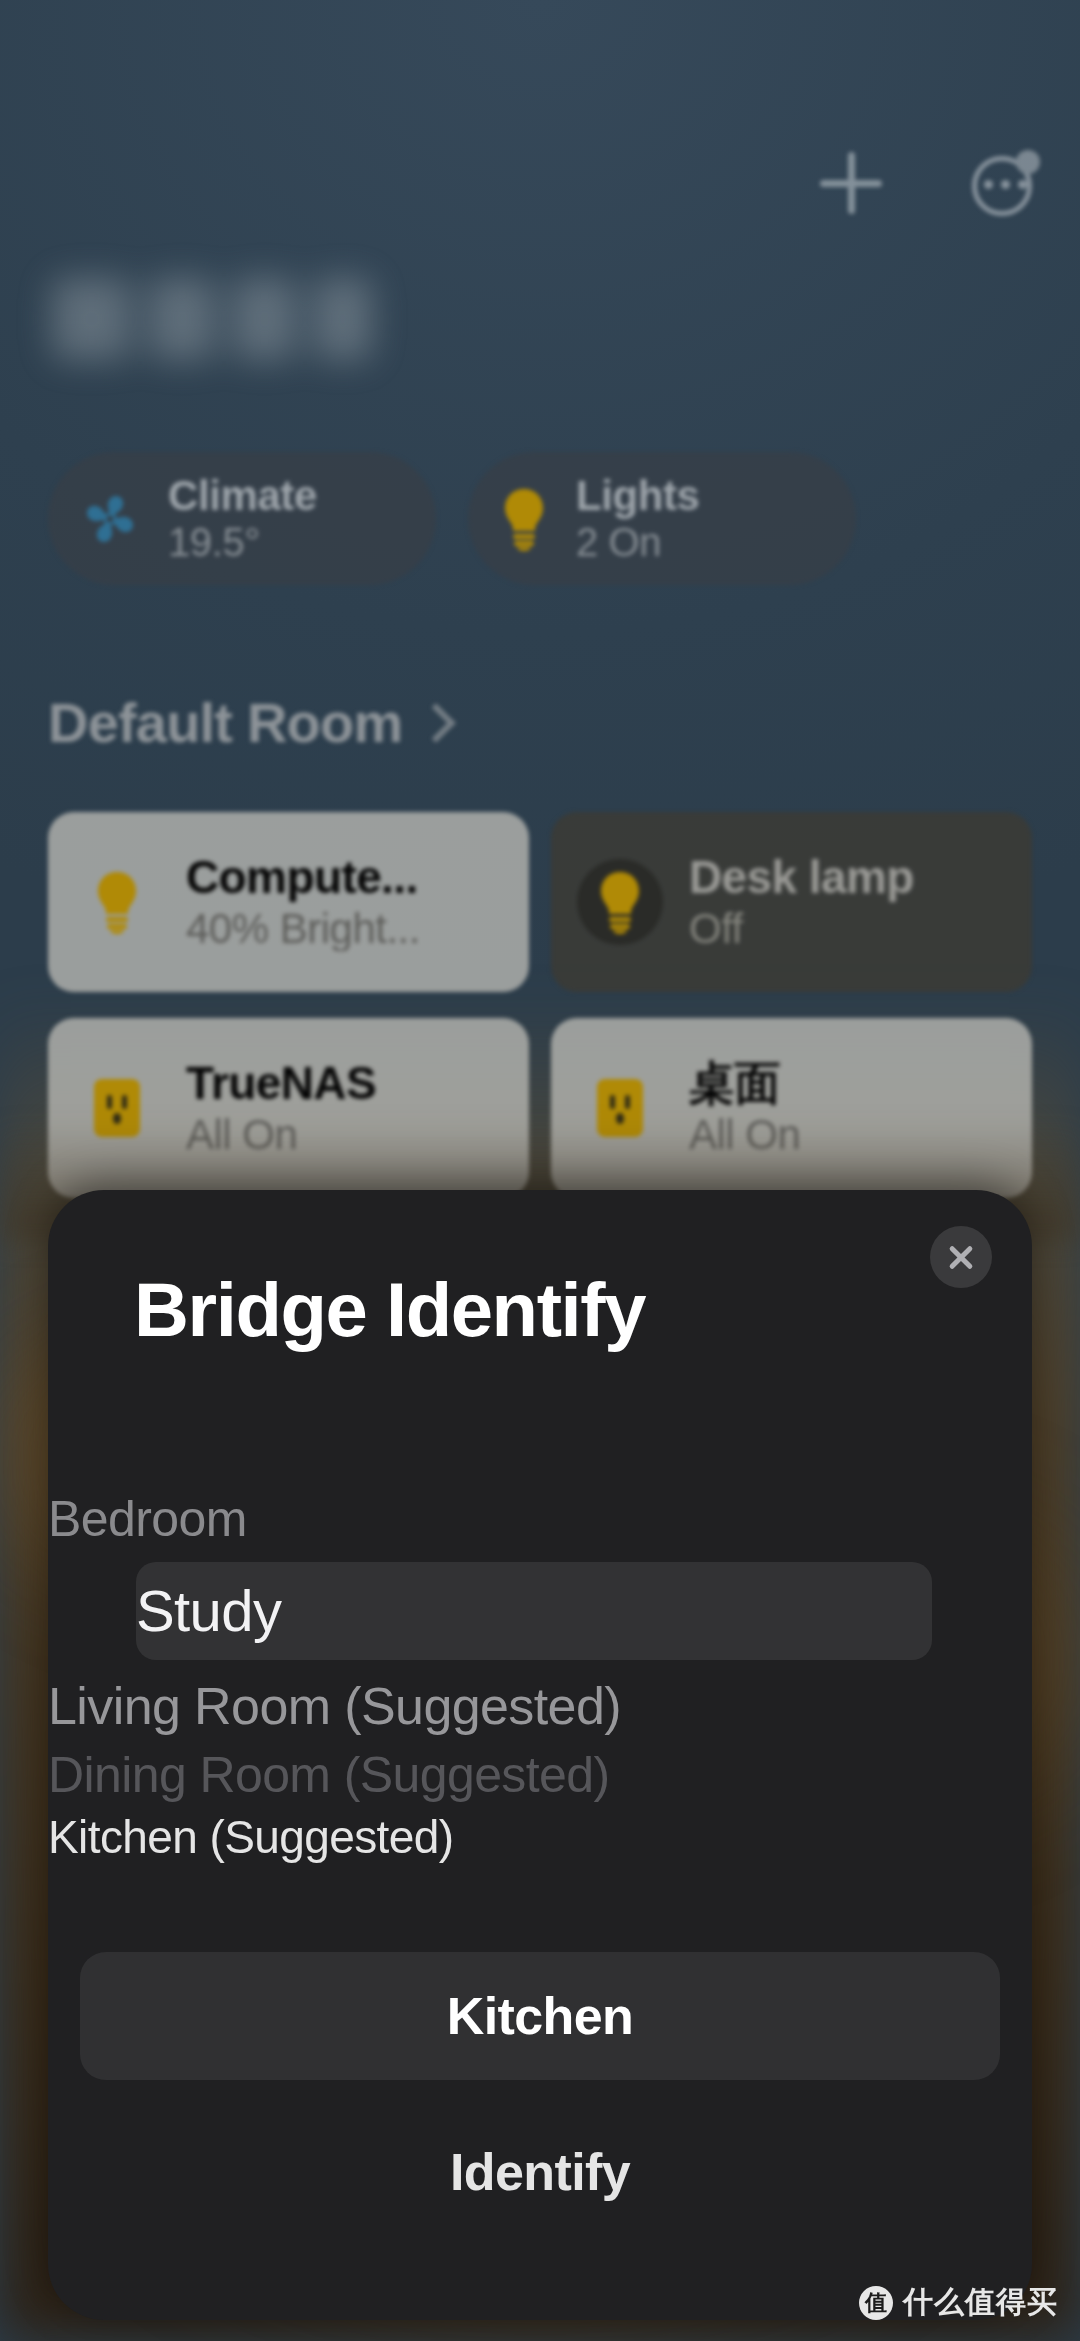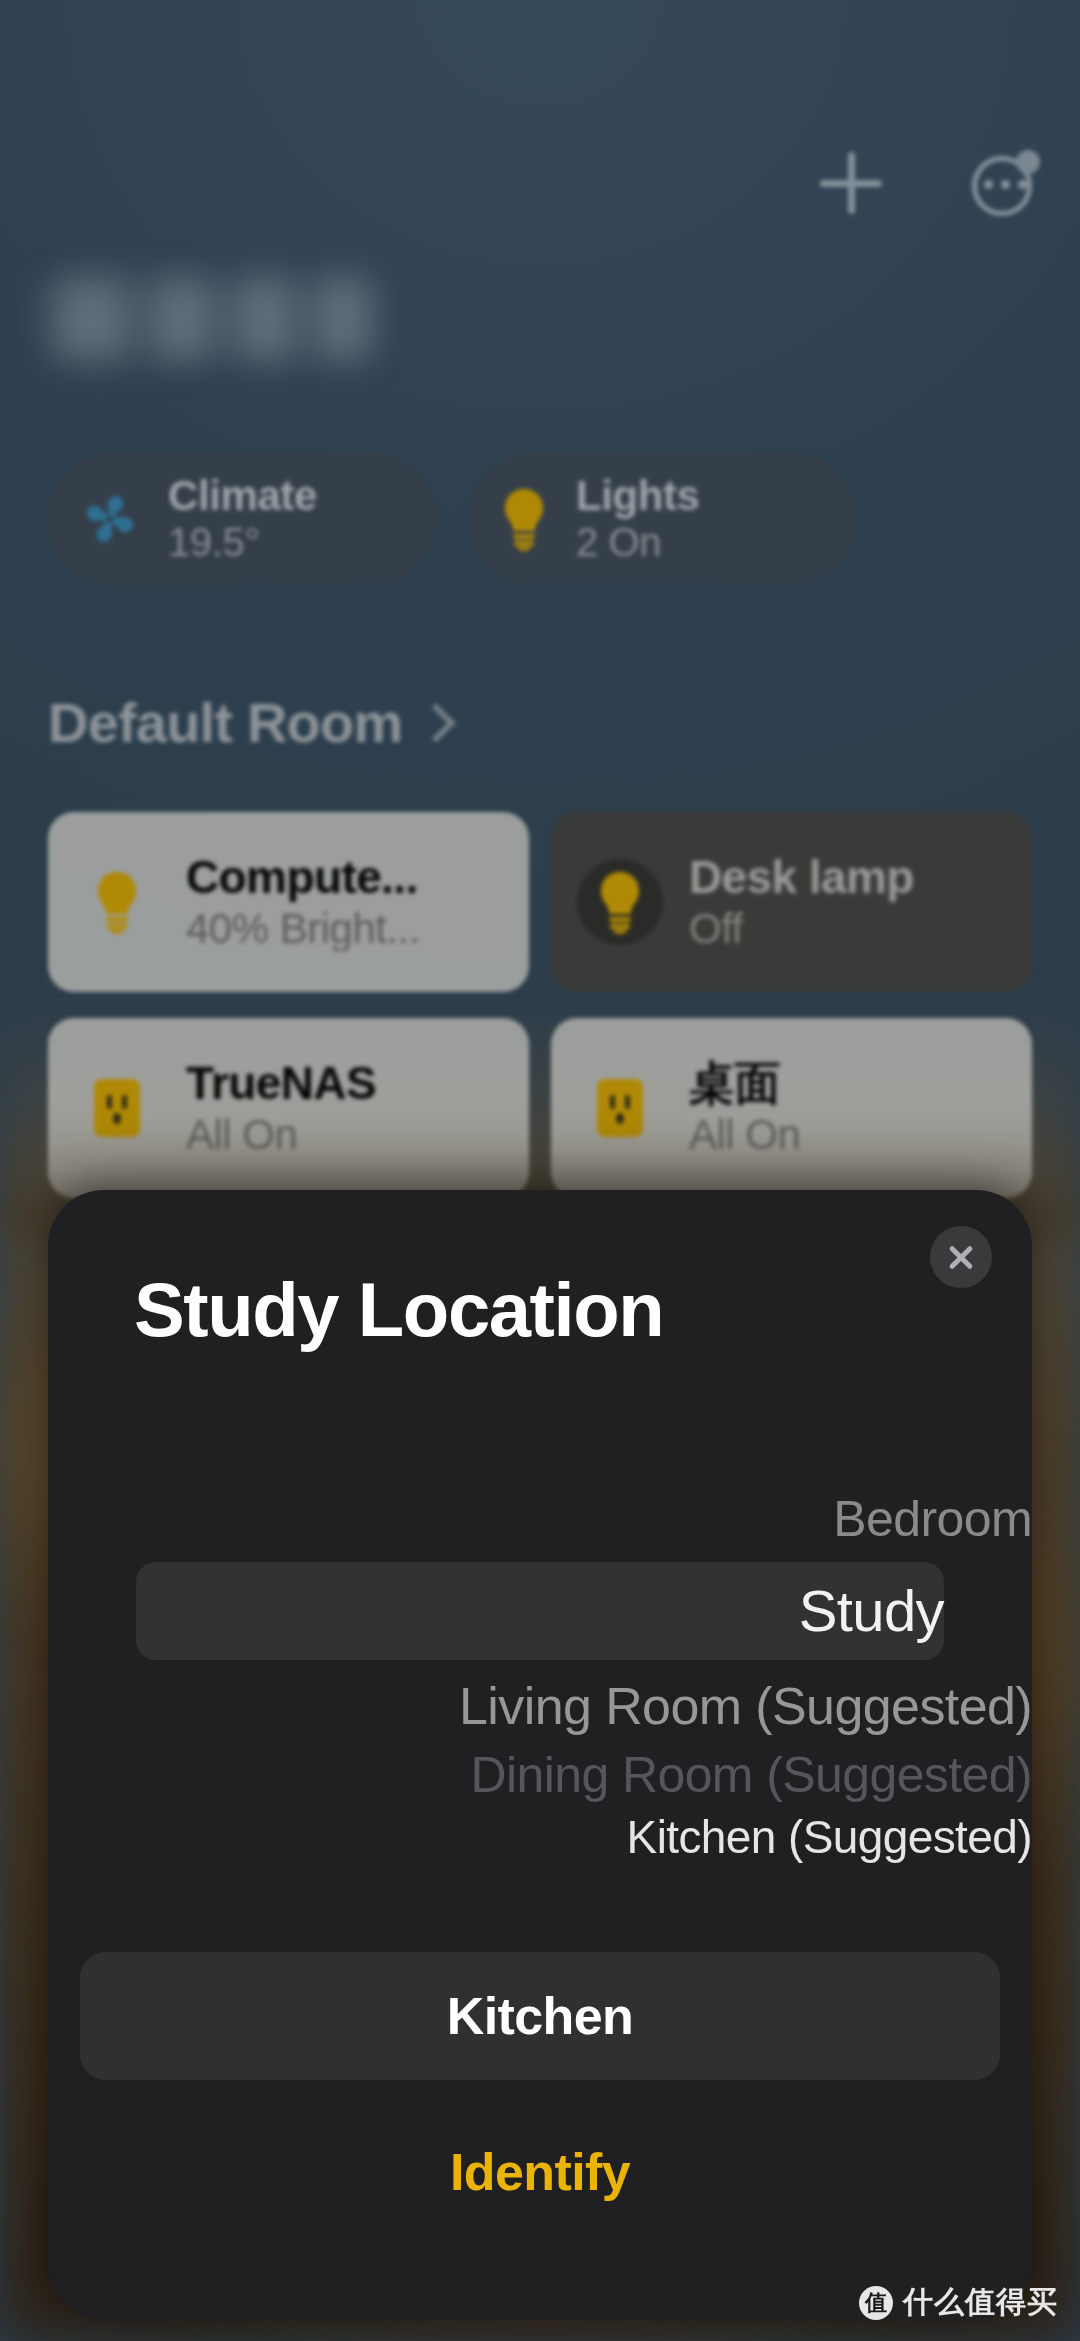--- a/index.html
+++ b/index.html
@@ -323,22 +323,22 @@
 
   
   .picker {
     position: absolute;
     left: 0; right: 0;
     top: 300px;
     height: 390px;
   }
   .picker-item {
     position: absolute;
-    left: 0; right: 0;
-    text-align: right;
+    left: 0; right: 12px;
+    text-align: left;
     font-weight: 400;
     letter-spacing: -0.6px;
     white-space: nowrap;
   }
   .picker-item.above1 {
     top: 0px;
     font-size: 50px;
     color: #8a8a8d;
   }
   .picker-item.selected {
@@ -383,21 +383,21 @@
     letter-spacing: -0.6px;
     cursor: pointer;
   }
   .btn-identify {
     position: absolute;
     left: 0; right: 0;
     top: 942px;
     height: 80px;
     background: transparent;
     border: none;
-    color: #eab308;
+    color: #e5e5e5;
     font-family: "Liberation Sans", sans-serif;
     font-size: 52px;
     font-weight: 600;
     letter-spacing: -0.6px;
     cursor: pointer;
   }
 
   
   .watermark {
     position: absolute;
@@ -561,21 +561,21 @@
 
     <div class="home-blurmask"></div>
   </div>
 
   <div class="sheet">
 
     <button class="sheet-close">
       <span class="x"></span>
     </button>
 
-    <div class="sheet-title">Study Location</div>
+    <div class="sheet-title">Bridge Identify</div>
 
     <div class="picker">
       <div class="picker-item above1">Bedroom</div>
       <div class="picker-item selected">Study</div>
       <div class="picker-item below2">Dining Room (Suggested)</div>
       <div class="picker-item below1">Living Room (Suggested)</div>
       <div class="picker-item below3">Kitchen (Suggested)</div>
     </div>
 
     <button class="btn-continue">Kitchen</button>

